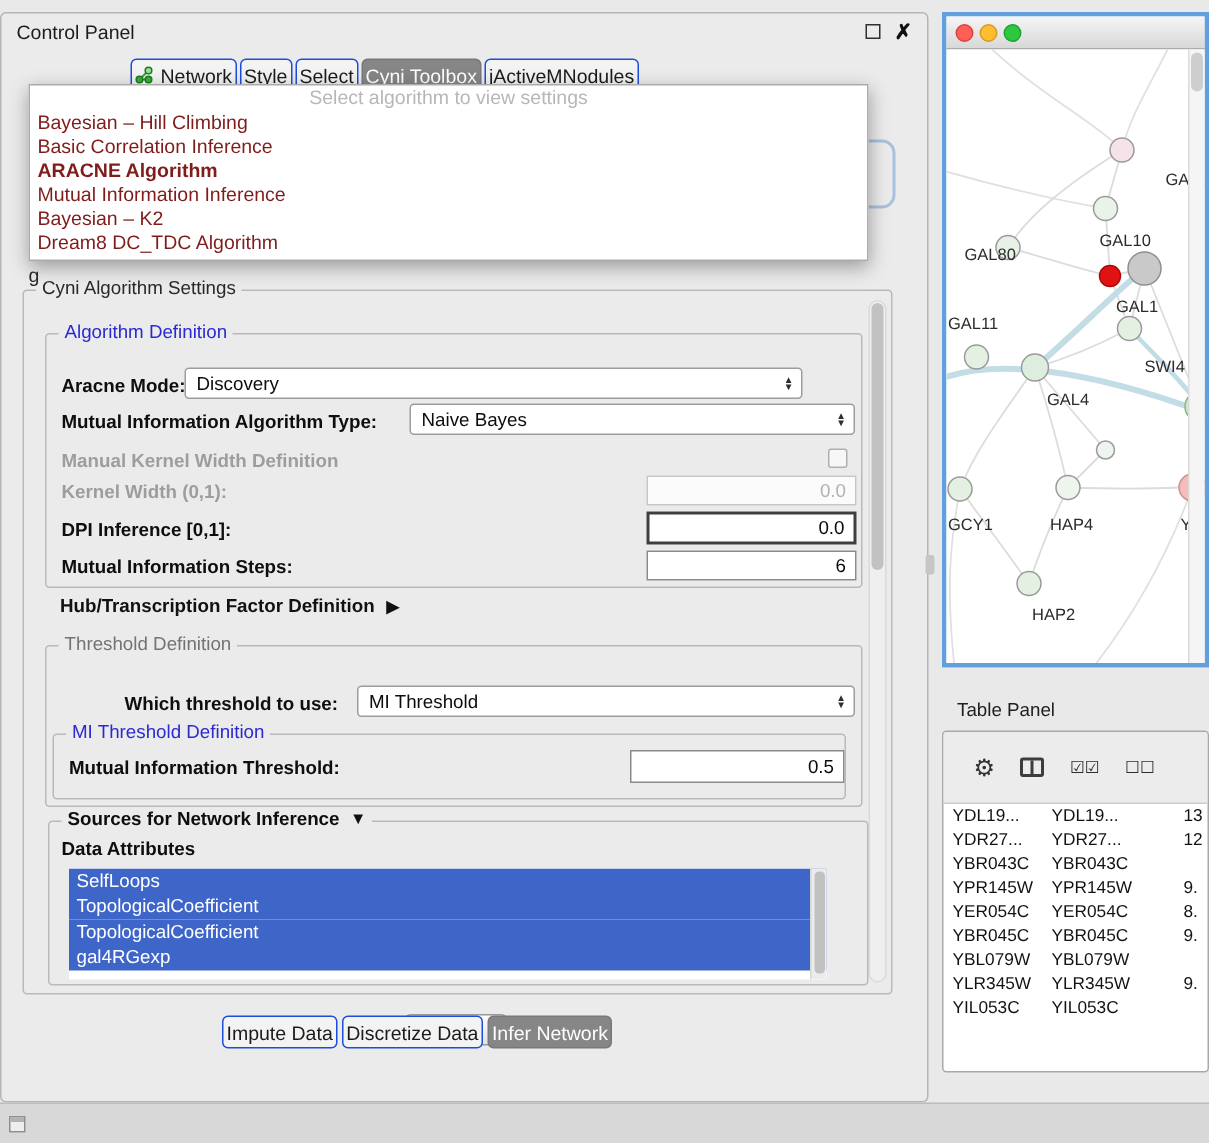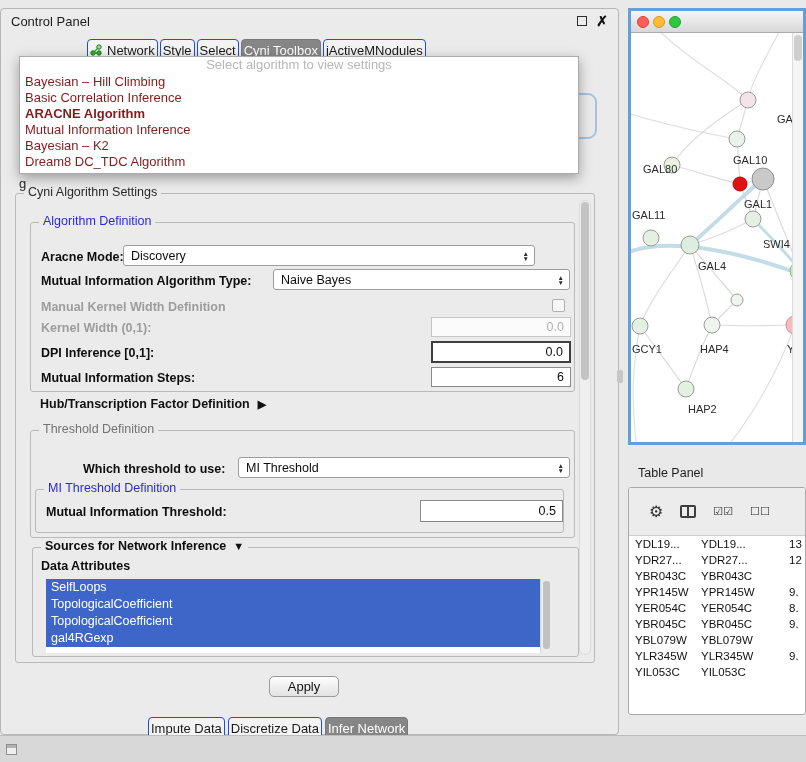--- a/index.html
+++ b/index.html
@@ -51,21 +51,21 @@
 
   .hub-row{position:absolute;left:24px;top:203px;display:flex;align-items:center;gap:8px;font-size:12.5px;font-weight:bold;}
   .tri{font-size:11px;color:#101010;}
 
   .sel-list{position:absolute;left:13px;top:31px;width:505px;height:74px;background:#fff;overflow:hidden;}
   .sel-item{height:17px;line-height:17px;padding-left:5px;background:#3e66c9;color:#fff;font-size:12.5px;}
   .list-scroll{position:absolute;right:0;top:0;width:11px;height:74px;background:#ececec;border-left:1px solid #d5d5d5;}
   .list-thumb{position:absolute;left:2px;top:2px;width:7px;height:68px;background:#c1c1c1;border-radius:3px;}
 
   .apply-btn{position:absolute;left:268px;top:667px;width:70px;height:21px;background:linear-gradient(#fdfdfd,#e2e2e2);border:1px solid #999;border-radius:5px;display:flex;align-items:center;justify-content:center;font-size:13px;}
-  .cp-btabs{position:absolute;left:147px;top:708px;display:flex;gap:3px;}
+  .cp-btabs{position:absolute;left:147px;top:668px;display:flex;gap:3px;}
 
   
   .nw{position:absolute;left:628px;top:8px;width:178px;height:437px;border:3px solid #61a0dc;background:#fff;}
   .nw-titlebar{height:22px;background:linear-gradient(#f5f5f5,#d8d8d8);border-bottom:1px solid #ababab;display:flex;align-items:center;padding-left:6px;gap:4px;}
   .light{width:12px;height:12px;border-radius:50%;border:1px solid;}
   .l-red{background:#ff5f58;border-color:#d8433c;}
   .l-yel{background:#ffbd2f;border-color:#d49c24;}
   .l-grn{background:#2bc840;border-color:#22a233;}
   .nw-canvas{position:relative;width:172px;height:409px;background:#fff;overflow:hidden;}
   .nw-scroll{position:absolute;right:0;top:0;width:11px;height:100%;background:#f5f5f5;border-left:1px solid #dcdcdc;}

